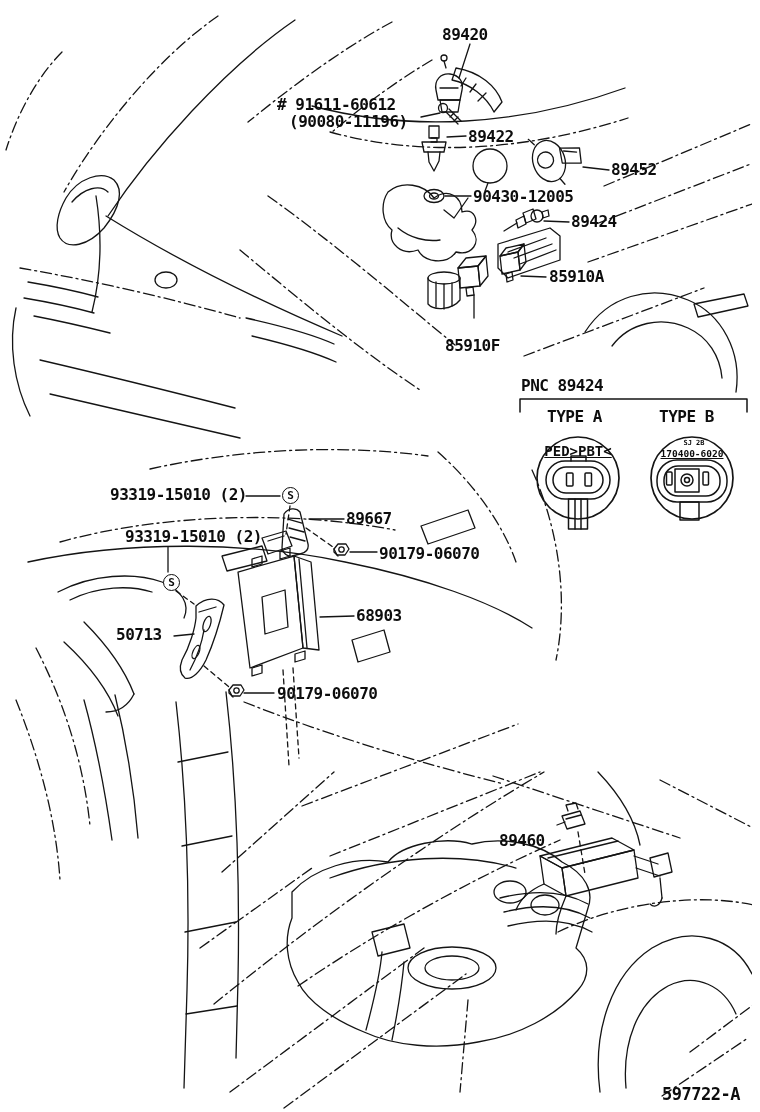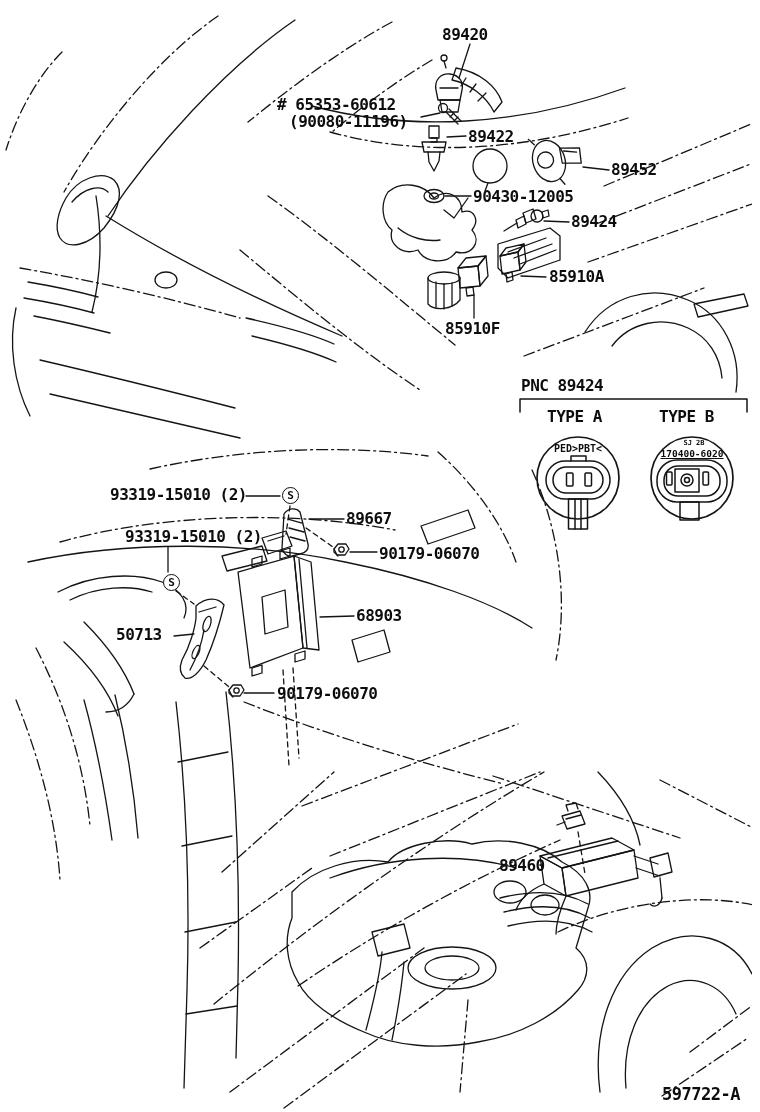--- a/index.html
+++ b/index.html
@@ -5,21 +5,21 @@
   html,body{margin:0;padding:0;background:#fff;}
   .stage{
     position:relative;width:752px;height:1112px;background:#fff;overflow:hidden;
     font-family:"DejaVu Sans Mono","Liberation Mono",monospace;
   }
   .stage svg{position:absolute;left:0;top:0;}
   .lbl{
     position:absolute;color:#0d0d0d;font-weight:bold;font-size:16px;line-height:1.05;
     white-space:nowrap;letter-spacing:-0.5px;
   }
-  .lbl.small{font-size:10px;letter-spacing:0;transform:translateX(-50%);}
+  .lbl.small{font-size:14px;letter-spacing:0;transform:translateX(-50%);text-decoration:underline;}
   .lbl.tiny{font-size:7px;letter-spacing:0;transform:translateX(-50%);text-align:right;}
   .lbl.type-mark{font-size:9.5px;letter-spacing:0;transform:translateX(-50%);text-decoration:underline;}
   .s-badge{
     position:absolute;width:17px;height:17px;border:1.7px solid #0d0d0d;border-radius:50%;
     display:flex;align-items:center;justify-content:center;
     font-size:11px;font-weight:bold;color:#0d0d0d;background:#fff;box-sizing:border-box;
   }
   .code{font-size:17px;}
 </style>
 </head>
@@ -322,42 +322,42 @@
   </g>
   <g>
     <path d="M557,825 L565,822"></path>
   </g>
   <g stroke-dasharray="5 4">
     <path d="M578,832 L585,874"></path>
   </g>
 </svg>
 
   <div class="lbl" style="left:442px;top:27px">89420</div>
-  <div class="lbl" style="left:277px;top:97px"># 65353-60612</div>
+  <div class="lbl" style="left:277px;top:97px"># 91611-60612</div>
   <div class="lbl" style="left:289px;top:114px">(90080-11196)</div>
   <div class="lbl" style="left:468px;top:129px">89422</div>
   <div class="lbl" style="left:611px;top:162px">89452</div>
   <div class="lbl" style="left:473px;top:189px">90430-12005</div>
   <div class="lbl" style="left:571px;top:214px">89424</div>
   <div class="lbl" style="left:549px;top:269px">85910A</div>
-  <div class="lbl" style="left:445px;top:321px">85910F</div>
+  <div class="lbl" style="left:445px;top:338px">85910F</div>
 
   <div class="lbl" style="left:521px;top:378px">PNC 89424</div>
   <div class="lbl" style="left:547px;top:409px">TYPE A</div>
   <div class="lbl" style="left:659px;top:409px">TYPE B</div>
   <div class="lbl small" style="left:578px;top:444px">PED&gt;PBT&lt;</div>
   <div class="lbl tiny" style="left:694px;top:440px">SJ 2B</div>
   <div class="lbl type-mark" style="left:692px;top:449px">170400-6020</div>
 
   <div class="lbl" style="left:110px;top:487px">93319-15010 (2)</div>
   <div class="lbl" style="left:346px;top:511px">89667</div>
   <div class="lbl" style="left:379px;top:546px">90179-06070</div>
   <div class="lbl" style="left:125px;top:529px">93319-15010 (2)</div>
   <div class="lbl" style="left:356px;top:608px">68903</div>
   <div class="lbl" style="left:116px;top:627px">50713</div>
   <div class="lbl" style="left:277px;top:686px">90179-06070</div>
-  <div class="lbl" style="left:499px;top:858px">89460</div>
+  <div class="lbl" style="left:499px;top:833px">89460</div>
   <div class="lbl code" style="left:662px;top:1086px">597722-A</div>
 
   <div class="s-badge" style="left:282px;top:487px">S</div>
   <div class="s-badge" style="left:163px;top:574px">S</div>
 
 </div>
 
 </body></html>

